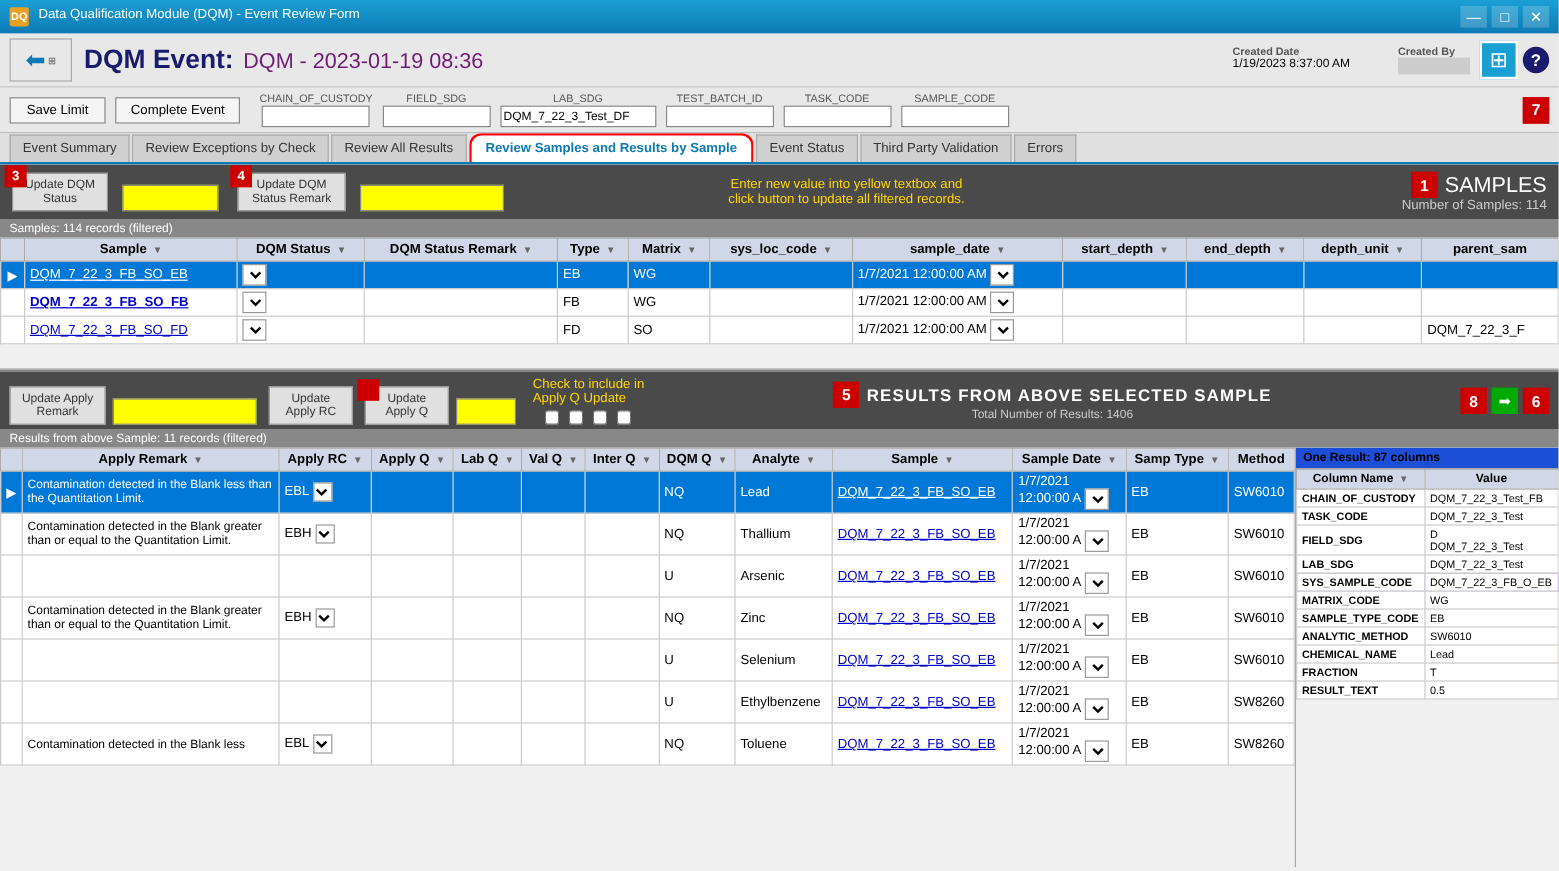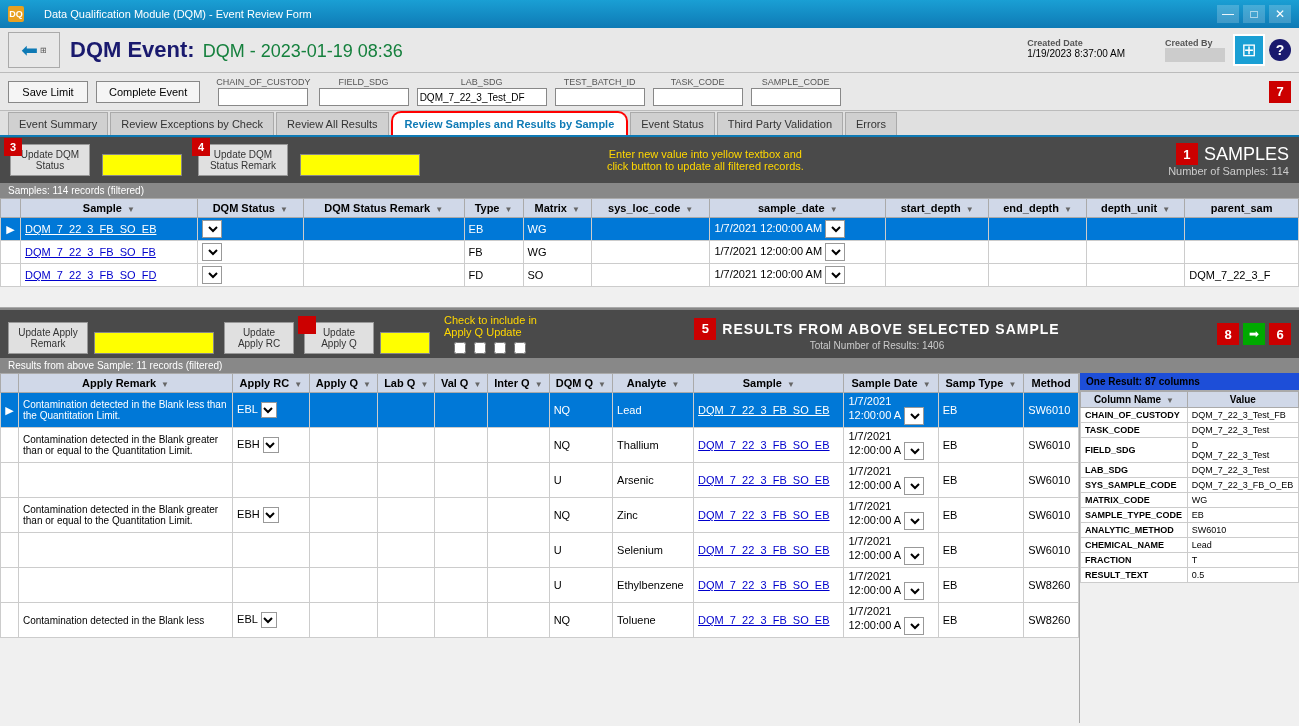--- a/index.html
+++ b/index.html
@@ -8,21 +8,21 @@
     
     .title-bar {
       background: linear-gradient(to bottom, #1a9fd4, #0e7ab5);
       color: white;
       height: 28px;
       display: flex;
       align-items: center;
       padding: 0 8px;
       justify-content: space-between;
     }
-    .title-bar-left { display: flex; align-items: center; gap: 20px; font-size: 12px; }
+    .title-bar-left { display: flex; align-items: flex-start; gap: 8px; font-size: 12px; }
     .title-bar-icon { width: 16px; height: 16px; background: #e8a020; border-radius: 2px; display: flex; align-items: center; justify-content: center; color: white; font-size: 9px; font-weight: bold; }
     .title-bar-controls { display: flex; gap: 4px; }
     .title-bar-btn { width: 22px; height: 18px; background: rgba(255,255,255,0.2); border: none; color: white; cursor: pointer; display: flex; align-items: center; justify-content: center; font-size: 12px; }
     .header-left { display: flex; align-items: center; gap: 10px; }
     .back-btn { width: 52px; height: 36px; background: #e8e8e8; border: 1px solid #aaa; display: flex; align-items: center; justify-content: center; cursor: pointer; }
 
     
     .toolbar {
       background: #e8e8e8;
       padding: 4px 8px;
@@ -204,21 +204,21 @@
 </div>
 
 <div class="header-combined">
   <div class="header-left" style="display:flex; align-items:center; gap:10px; flex:1;">
     <div class="back-btn">
       <span style="font-size:20px; color:#0e7ab5;">⬅</span>
       <span style="font-size:8px; color:#555; margin-left:2px;">⊞</span>
     </div>
     <div style="display:flex; align-items:baseline; gap:8px;">
       <span style="font-size:22px; font-weight:bold; color:#1a1a6e;">DQM Event:</span>
-      <span style="font-size:18px; color:#15803d;">DQM - 2023-01-19 08:36</span>
+      <span style="font-size:18px; color:#701a75;">DQM - 2023-01-19 08:36</span>
     </div>
   </div>
   <div style="display:flex; flex-direction:column; align-items:flex-end; margin-right:8px;">
     <div style="display:flex; gap:40px;">
       <div>
         <div style="font-size:9px; color:#555; font-weight:bold;">Created Date</div>
         <div style="font-size:10px;">1/19/2023 8:37:00 AM</div>
       </div>
       <div>
         <div style="font-size:9px; color:#555; font-weight:bold;">Created By</div>
@@ -337,21 +337,21 @@
     <td>WG</td>
     <td></td>
     <td>1/7/2021 12:00:00 AM <select class="mini-dropdown"><option></option></select></td>
     <td></td>
     <td></td>
     <td></td>
     <td></td>
   </tr>
           <tr>
     <td style="text-align:center;padding:0 2px;"></td>
-    <td style="color:#0000cc; text-decoration:underline;">DQM_7_22_3_FB_SO_FB</td>
+    <td style="color:#0000cc; text-decoration:underline;font-weight:bold;">DQM_7_22_3_FB_SO_FB</td>
     <td><select class="mini-dropdown"><option></option></select></td>
     <td></td>
     <td>FB</td>
     <td>WG</td>
     <td></td>
     <td>1/7/2021 12:00:00 AM <select class="mini-dropdown"><option></option></select></td>
     <td></td>
     <td></td>
     <td></td>
     <td></td>

